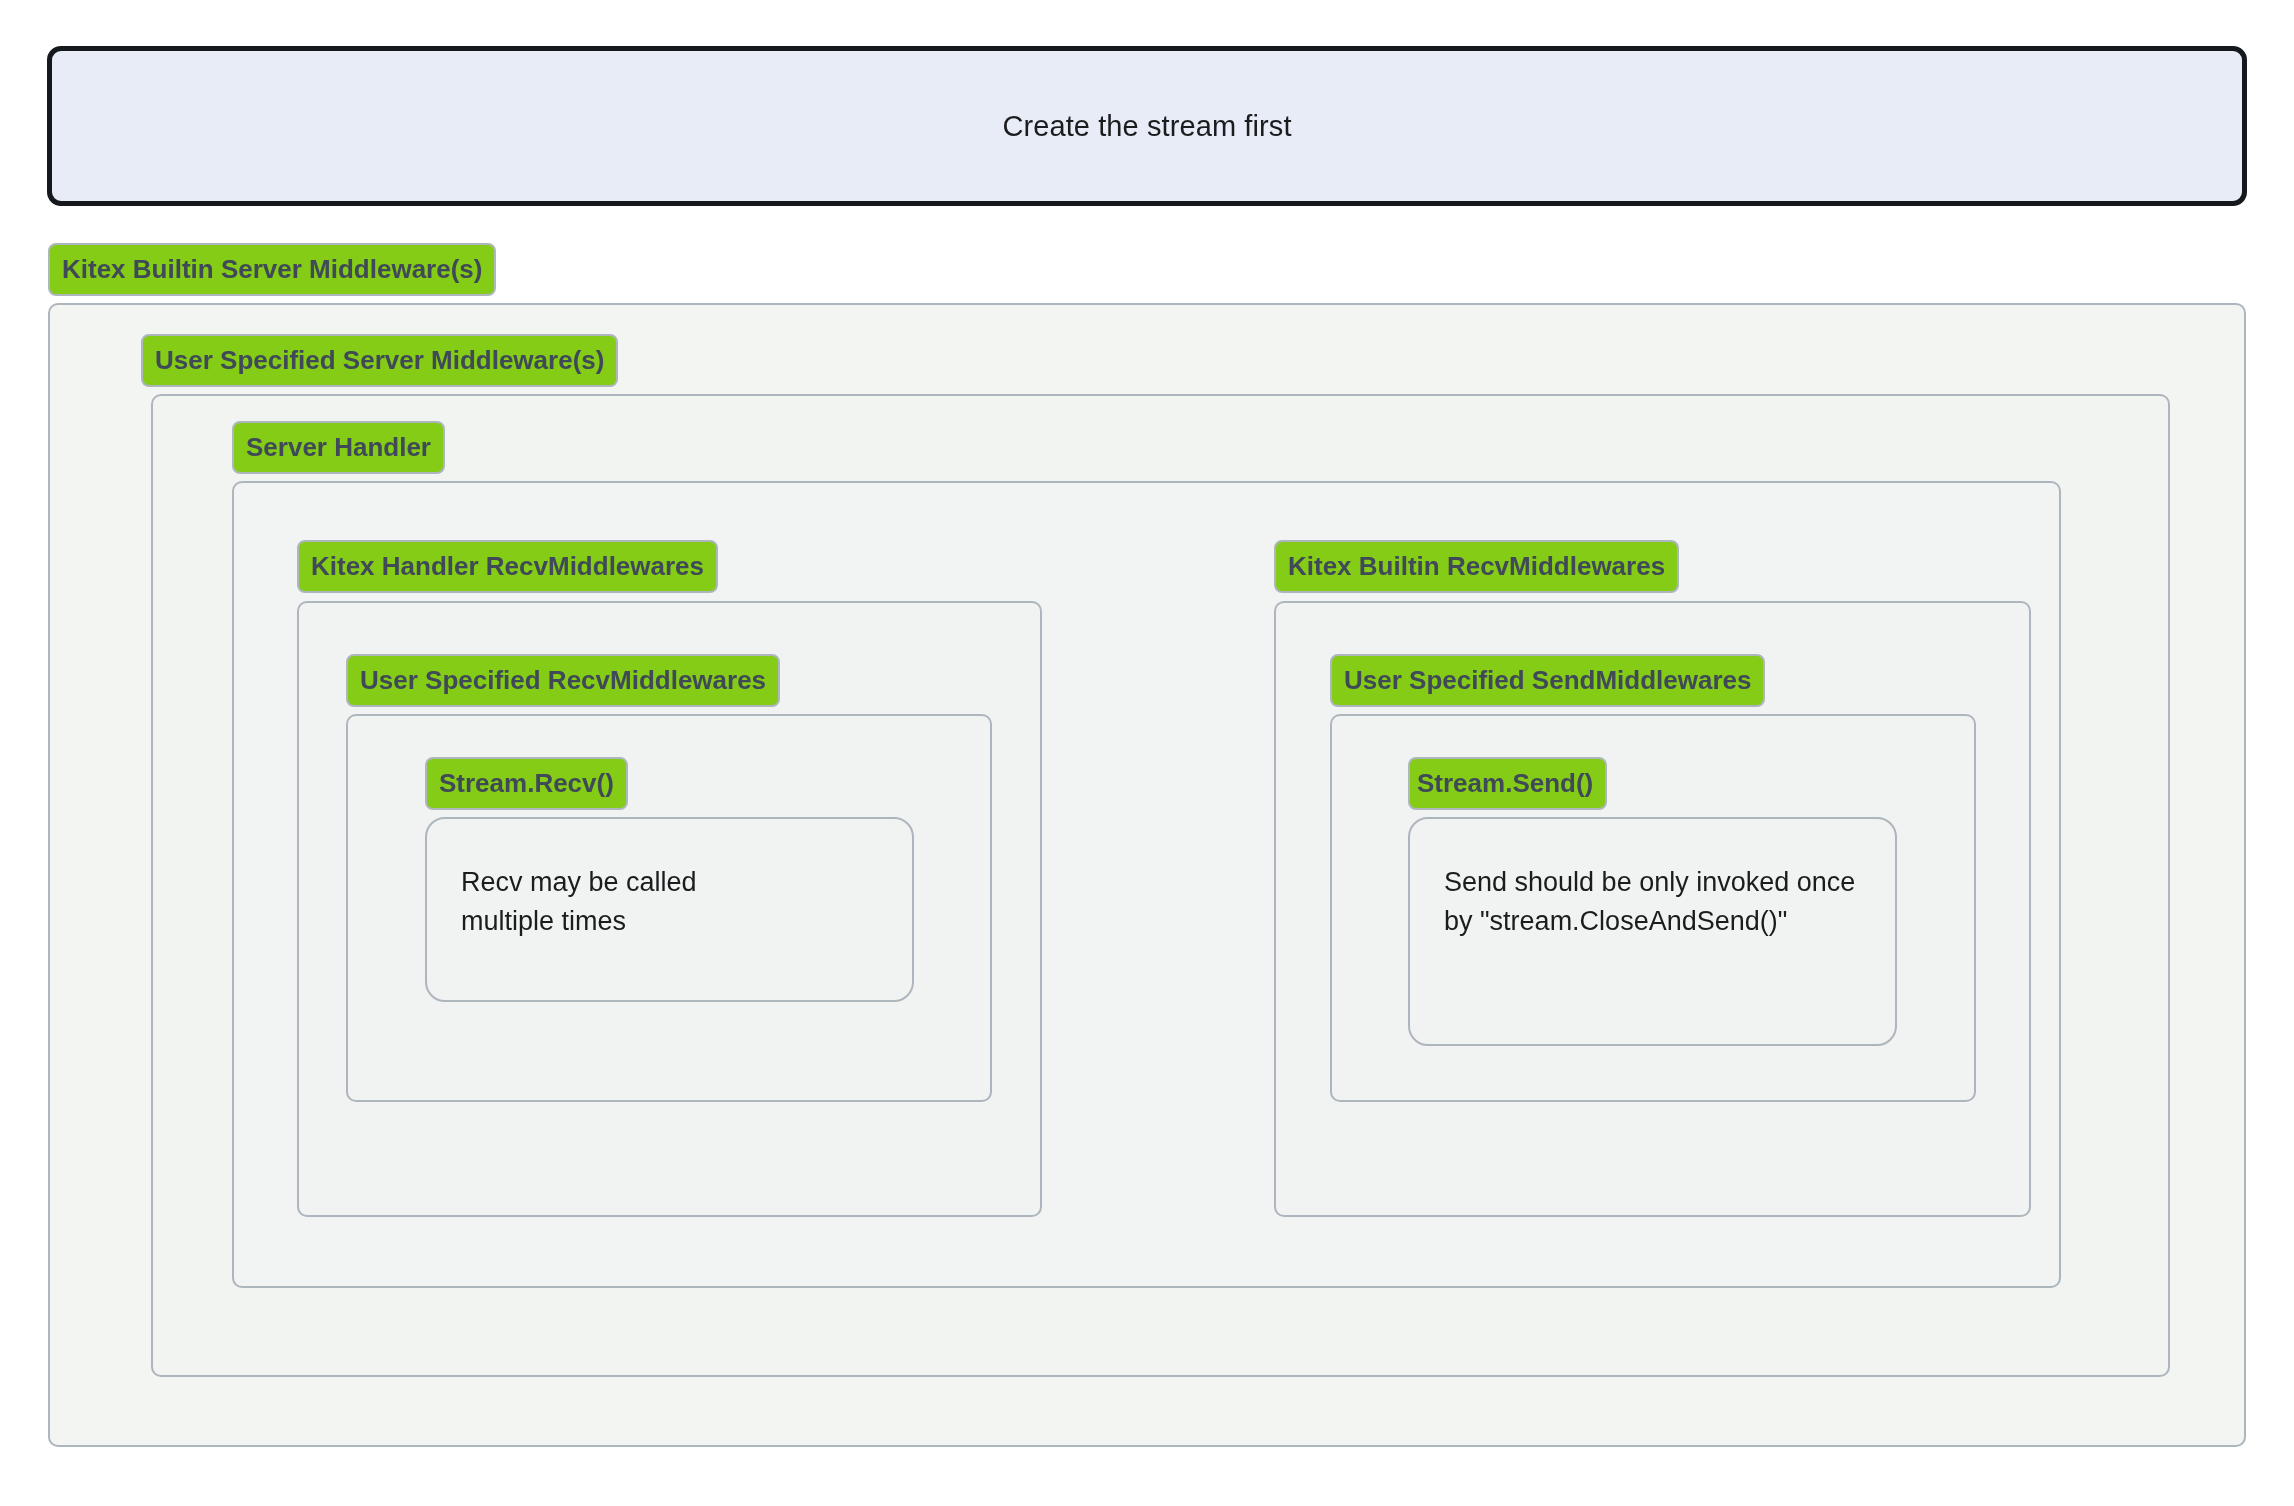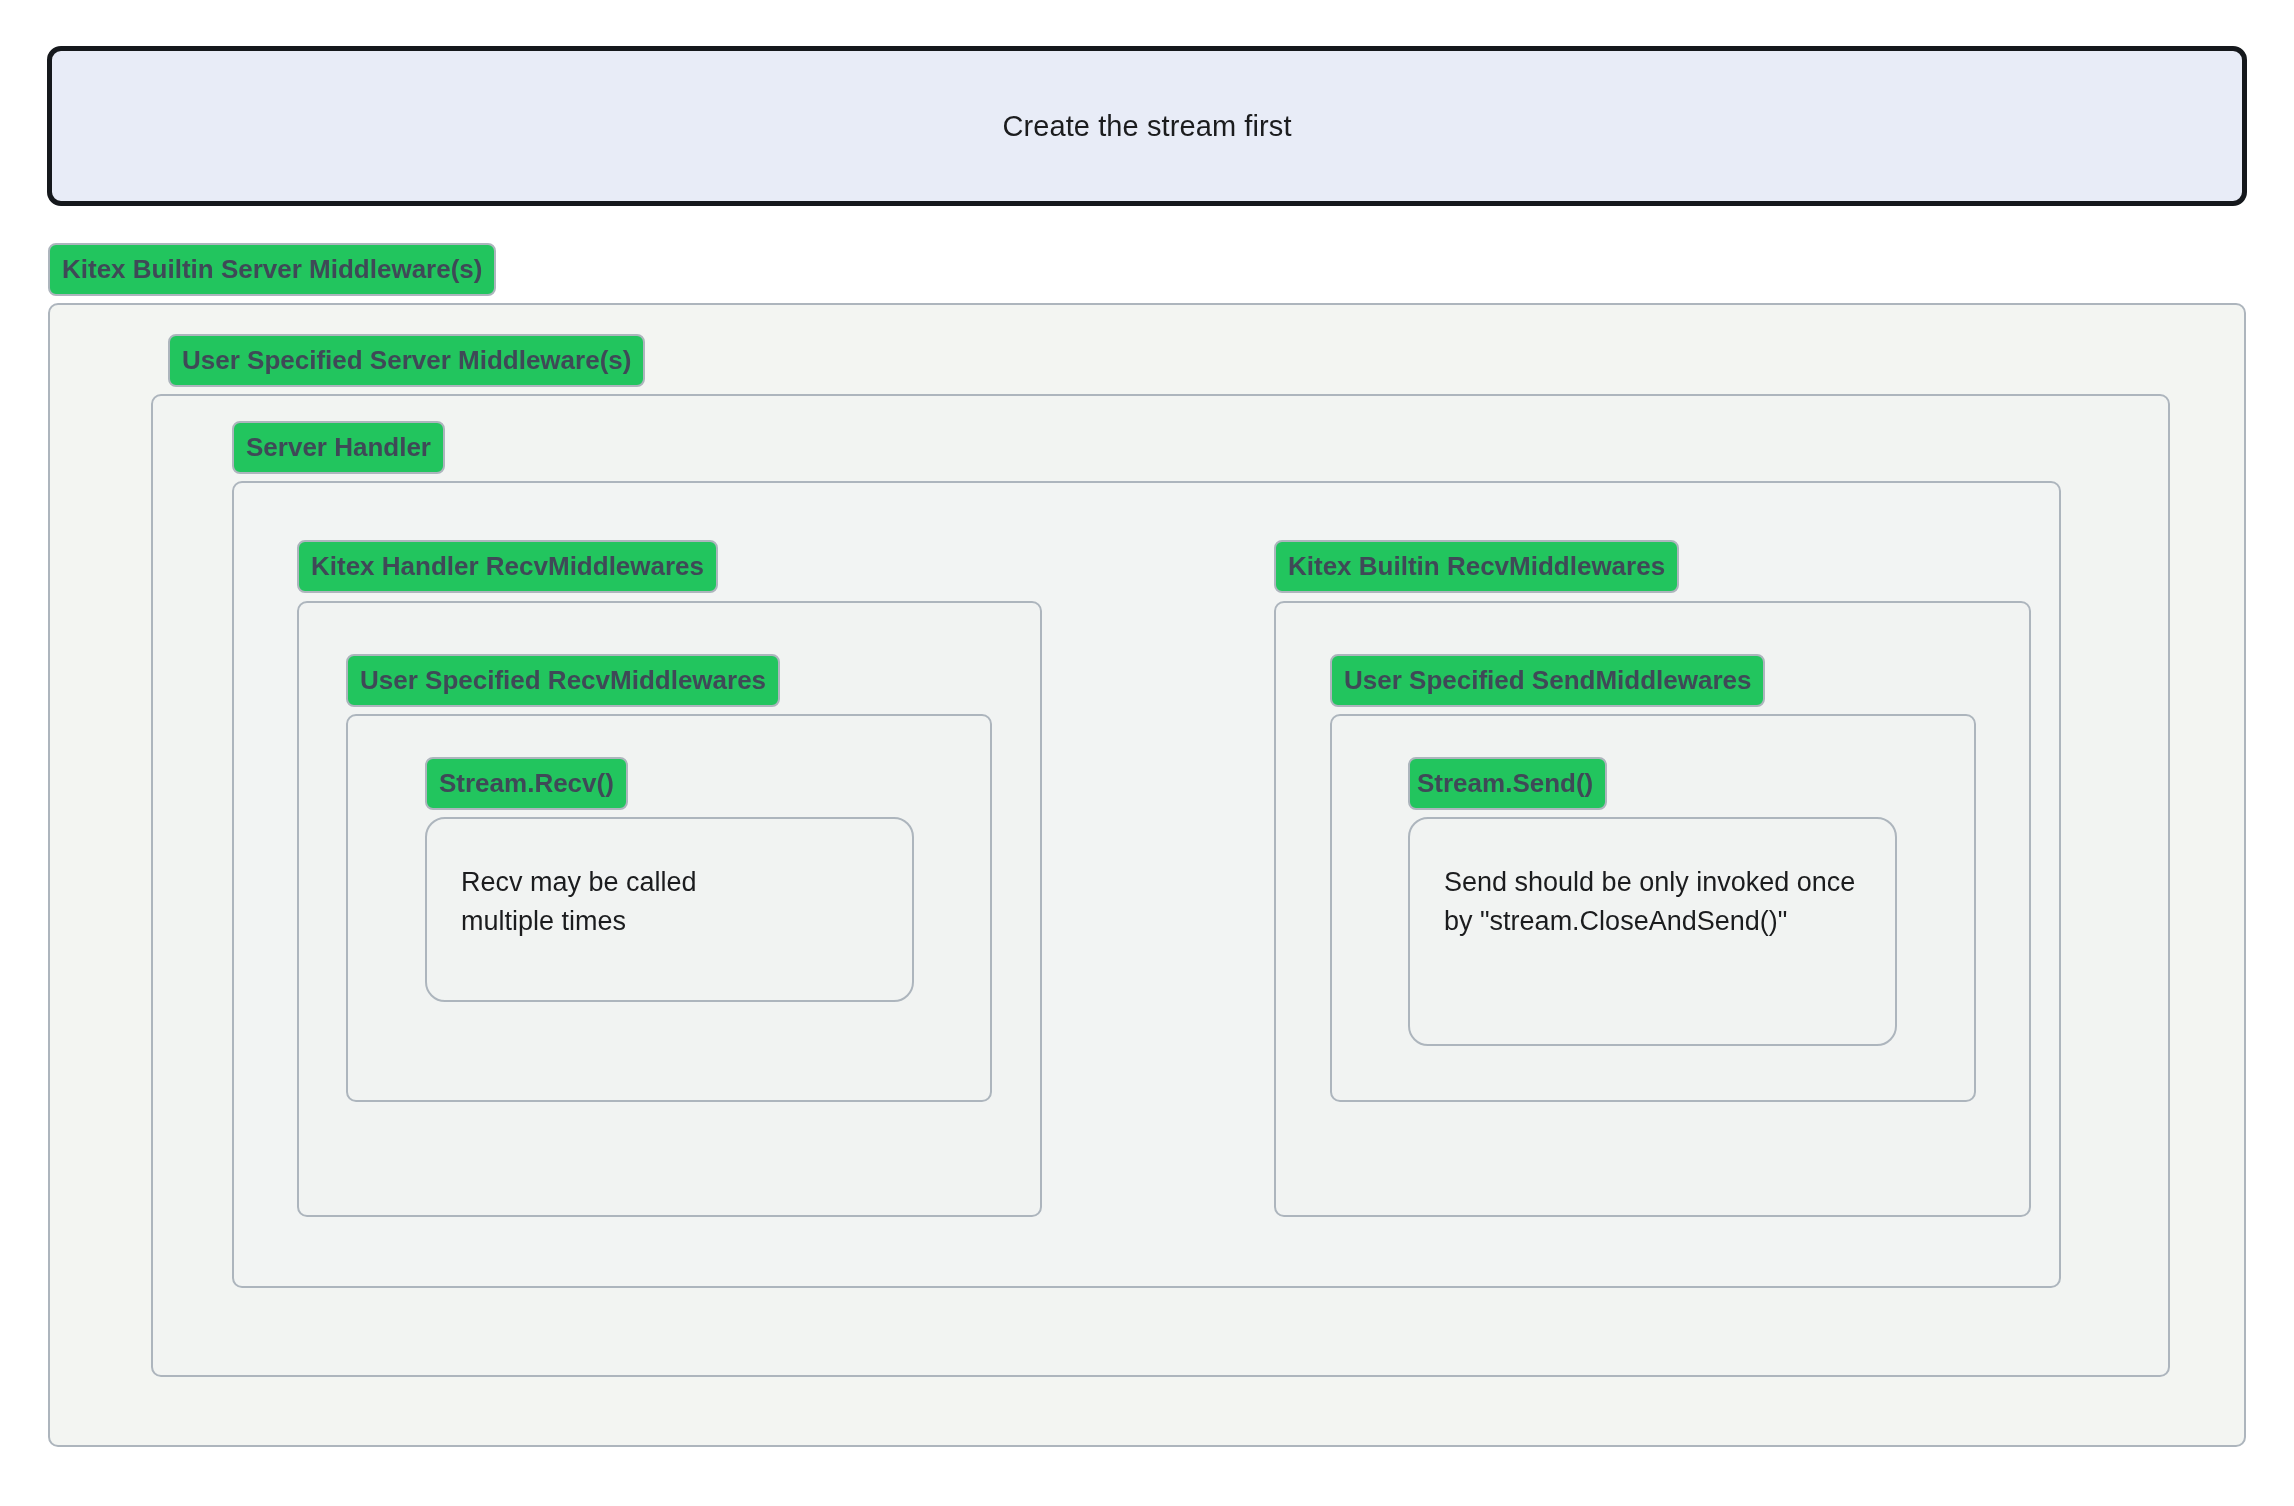--- a/index.html
+++ b/index.html
@@ -48,21 +48,21 @@
   .group.l1 { background: #f3f5f2; }
   .group.l2 { background: #f2f4f2; }
   .group.l3 { background: #f2f4f3; }
   .group.l4 { background: #f1f3f2; }
   .group.l5 { background: #f1f3f2; }
 
   
   .chip {
     position: absolute;
     box-sizing: border-box;
-    background: #22c55e;
+    background: #84cc16;
     border: 2px solid #adb5bd;
     border-radius: 8px;
     color: #3f4957;
     font-weight: 700;
     font-size: 26px;
     line-height: 1;
     padding: 11px 12px 12px 12px;
     white-space: nowrap;
     z-index: 5;
   }
@@ -88,21 +88,21 @@
 <body>
 
 <div id="note-banner">
   <span class="note-text">Create the stream first</span>
 </div>
 
 <div class="chip" style="left:48px; top:243px;">Kitex Builtin Server Middleware(s)</div>
 
 <div class="group l1" style="left:48px; top:303px; width:2198px; height:1144px;"></div>
 
-<div class="chip" style="left:168px; top:334px;">User Specified Server Middleware(s)</div>
+<div class="chip" style="left:141px; top:334px;">User Specified Server Middleware(s)</div>
 
 <div class="group l2" style="left:151px; top:394px; width:2019px; height:983px;"></div>
 
 <div class="chip" style="left:232px; top:421px;">Server Handler</div>
 
 <div class="group l3" style="left:232px; top:481px; width:1829px; height:807px;"></div>
 
 <div class="chip" style="left:297px; top:540px;">Kitex Handler RecvMiddlewares</div>
 
 <div class="group l4" style="left:297px; top:601px; width:745px; height:616px;"></div>

